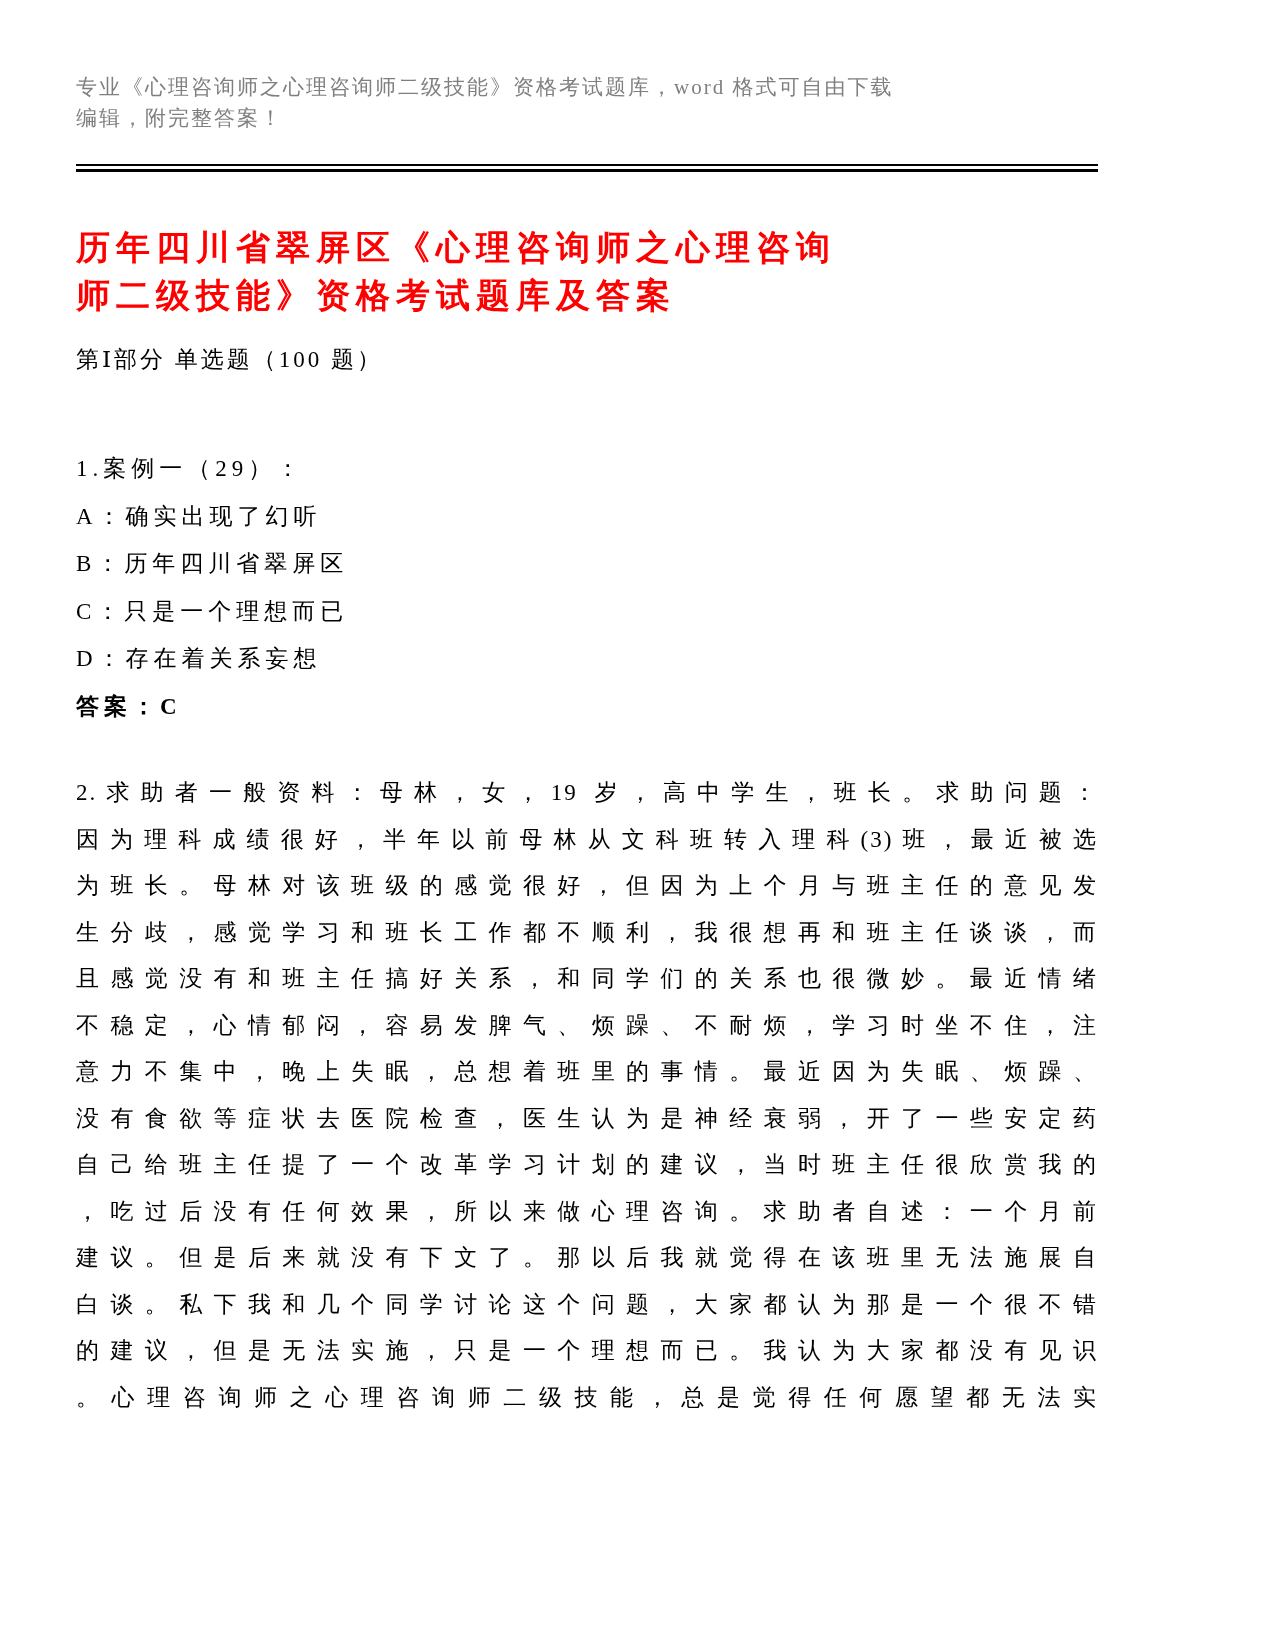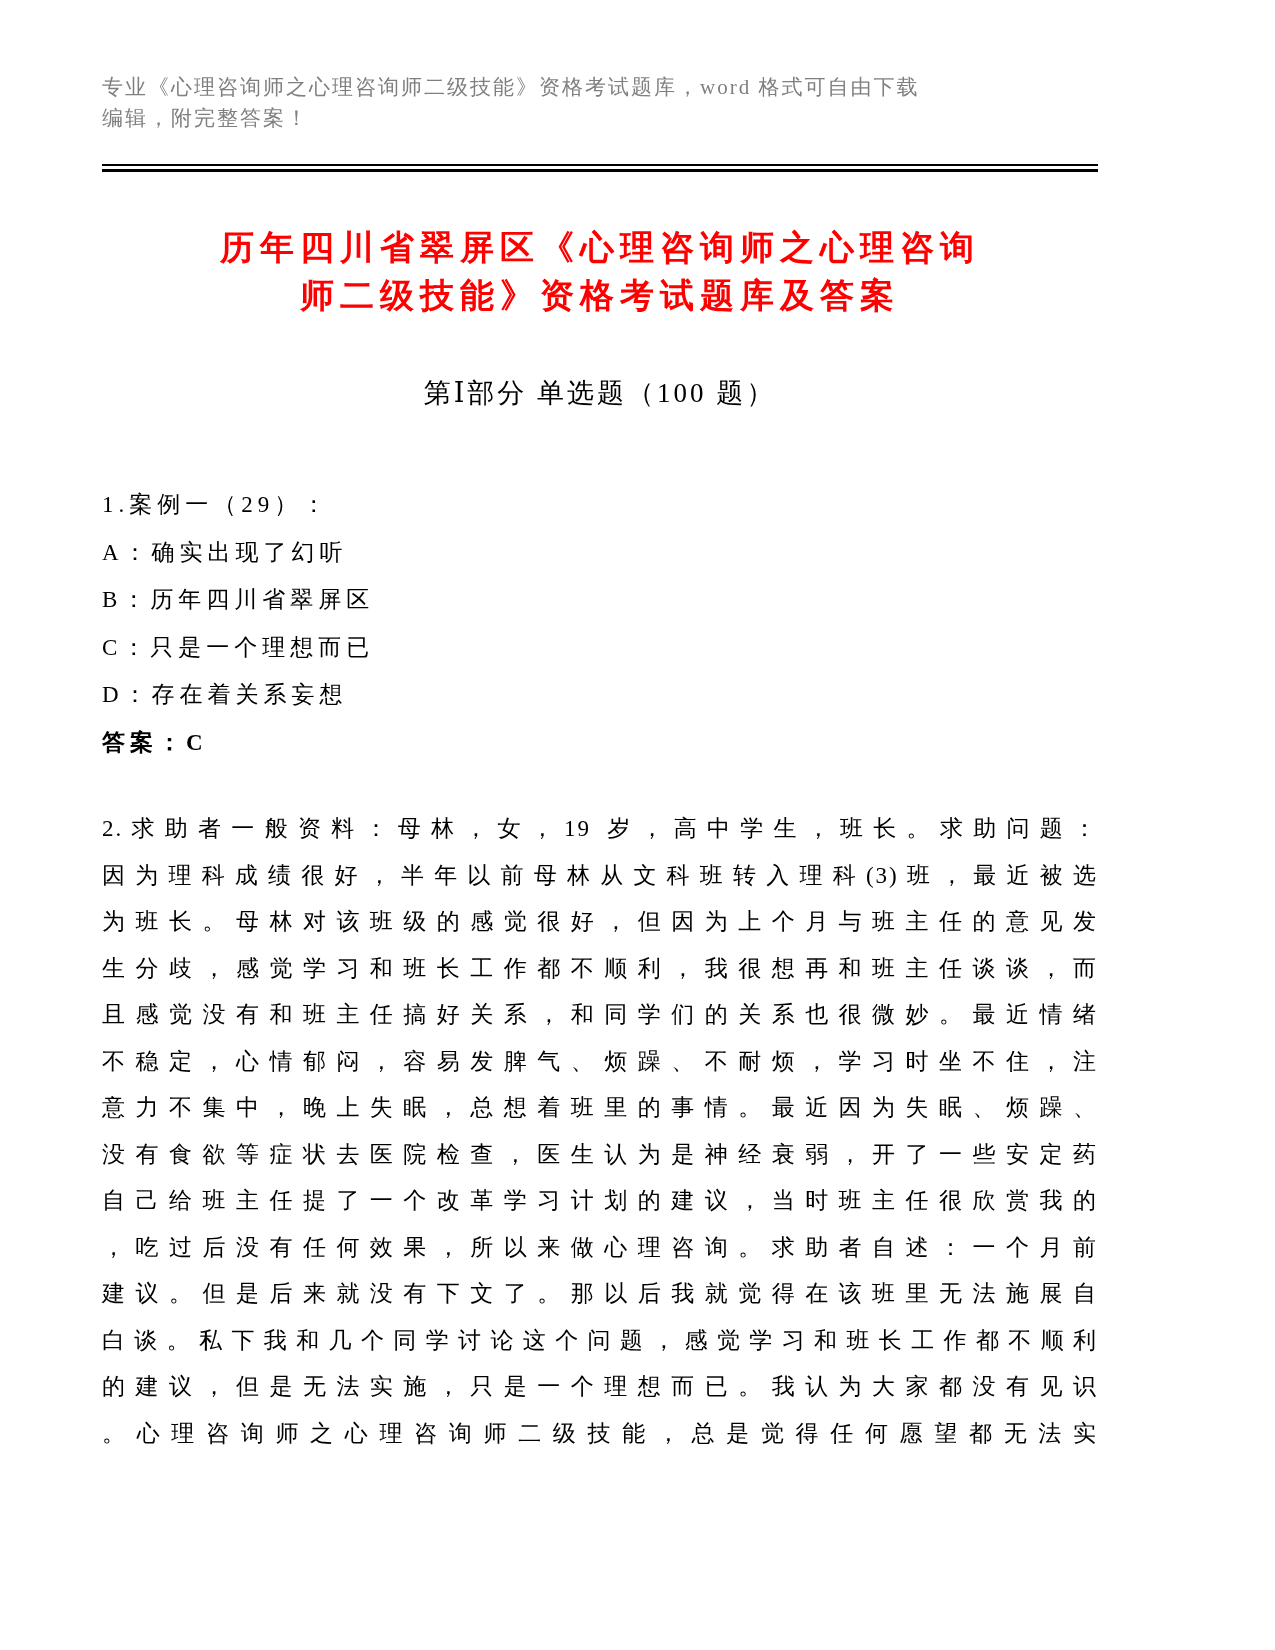--- a/index.html
+++ b/index.html
@@ -5,21 +5,21 @@
   * { box-sizing: border-box; margin: 0; padding: 0; }
   html, body { background: #ffffff; }
   .page {
     position: relative;
     width: 1275px;
     height: 1650px;
     margin: 0 auto;
     background: #ffffff;
     color: #000000;
     font-family: "Liberation Serif", "DejaVu Serif", serif;
-    padding: 72px 177px 0 102px;
+    padding: 72px 177px 0 76px;
     overflow: hidden;
   }
   .header {
     color: #7f7f7f;
     font-size: 21px;
     line-height: 31px;
     letter-spacing: 2px;
   }
   .header-line { display: block; }
   .header-rule {
@@ -27,29 +27,29 @@
     height: 8px;
     border-top: 2px solid #000000;
     border-bottom: 3px solid #000000;
   }
   .doc-title {
     margin-top: 52px;
     color: #fe0000;
     font-size: 34px;
     font-weight: 700;
     line-height: 48px;
-    text-align: center;
+    text-align: left;
     letter-spacing: 6px;
   }
   .title-line { display: block; }
   .section-heading {
-    margin-top: 55px;
-    font-size: 27px;
+    margin-top: 24px;
+    font-size: 23px;
     font-weight: 400;
-    text-align: center;
+    text-align: left;
     letter-spacing: 3px;
   }
   .q1 {
     margin-top: 70px;
     font-size: 23px;
     line-height: 47.5px;
     letter-spacing: 5px;
   }
   .q1 .answer-line { font-weight: 700; }
   .q2 {
@@ -97,18 +97,18 @@
     <div class="q2-line">因为理科成绩很好，半年以前母林从文科班转入理科(3)班，最近被选</div>
     <div class="q2-line">为班长。母林对该班级的感觉很好，但因为上个月与班主任的意见发</div>
     <div class="q2-line">生分歧，感觉学习和班长工作都不顺利，我很想再和班主任谈谈，而</div>
     <div class="q2-line">且感觉没有和班主任搞好关系，和同学们的关系也很微妙。最近情绪</div>
     <div class="q2-line">不稳定，心情郁闷，容易发脾气、烦躁、不耐烦，学习时坐不住，注</div>
     <div class="q2-line">意力不集中，晚上失眠，总想着班里的事情。最近因为失眠、烦躁、</div>
     <div class="q2-line">没有食欲等症状去医院检查，医生认为是神经衰弱，开了一些安定药</div>
     <div class="q2-line">自己给班主任提了一个改革学习计划的建议，当时班主任很欣赏我的</div>
     <div class="q2-line">，吃过后没有任何效果，所以来做心理咨询。求助者自述：一个月前</div>
     <div class="q2-line">建议。但是后来就没有下文了。那以后我就觉得在该班里无法施展自</div>
-    <div class="q2-line">白谈。私下我和几个同学讨论这个问题，感觉学习和班长工作都不顺利</div>
+    <div class="q2-line">白谈。私下我和几个同学讨论这个问题，大家都认为那是一个很不错</div>
     <div class="q2-line">的建议，但是无法实施，只是一个理想而已。我认为大家都没有见识</div>
     <div class="q2-line">。心理咨询师之心理咨询师二级技能，总是觉得任何愿望都无法实</div>
   </div>
 
 </div>
 
 </body></html>

